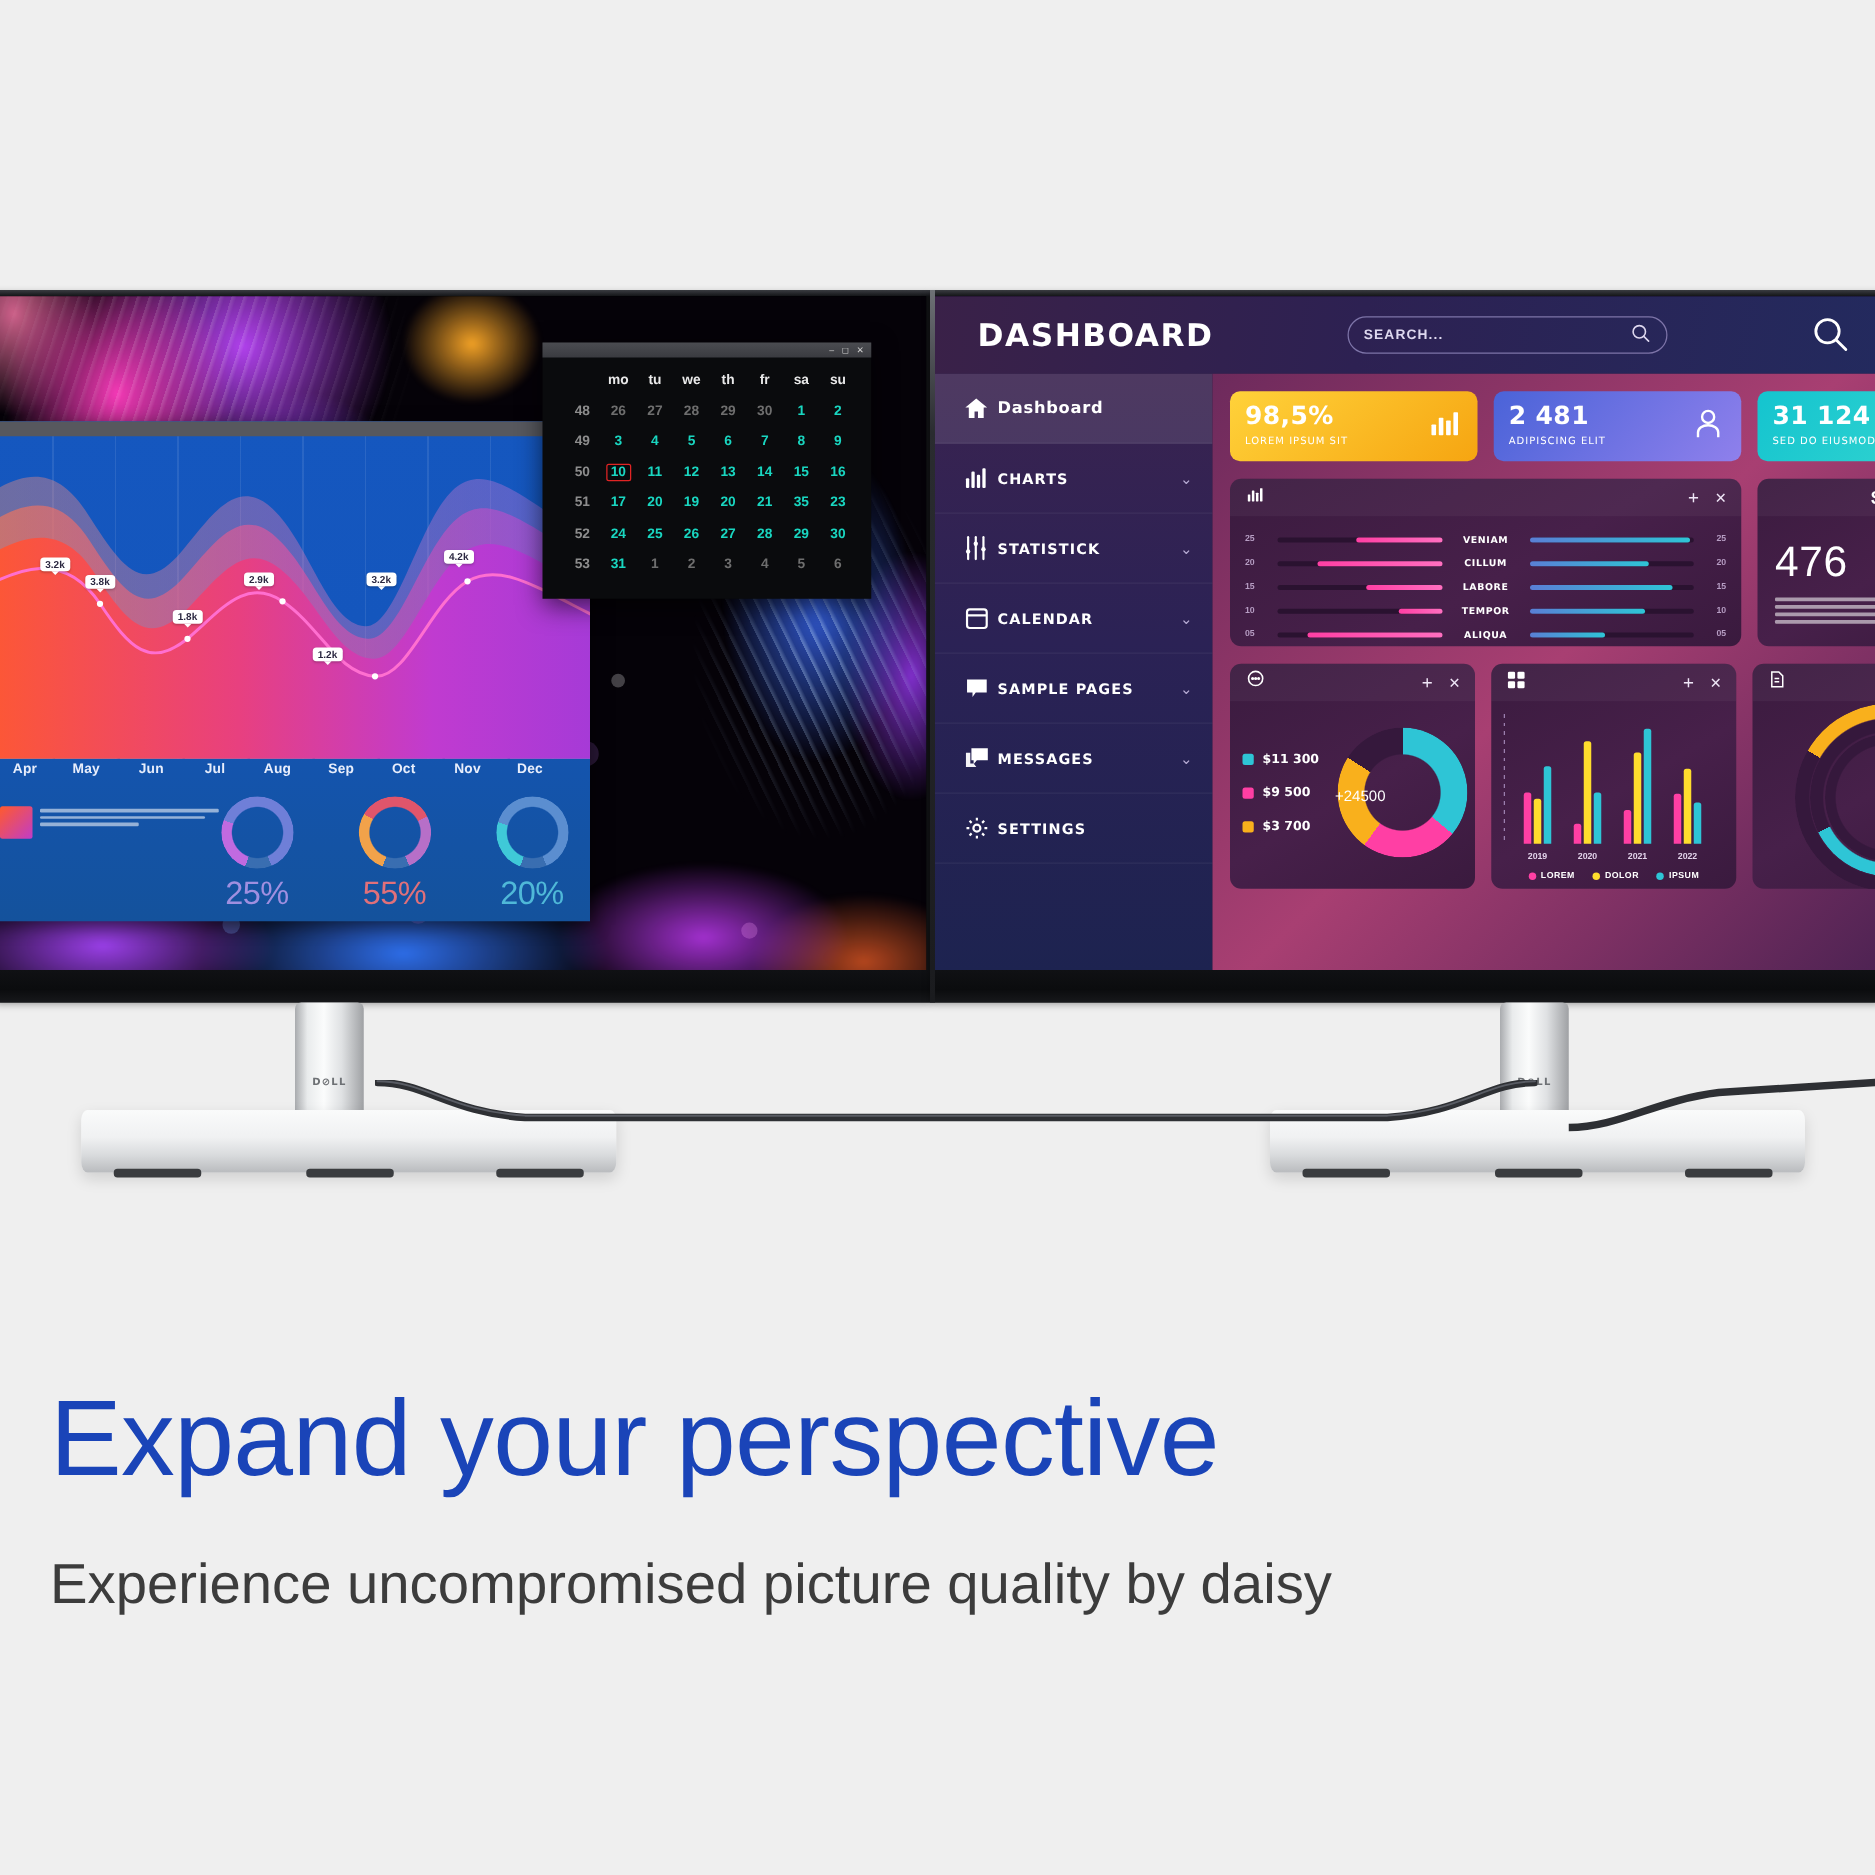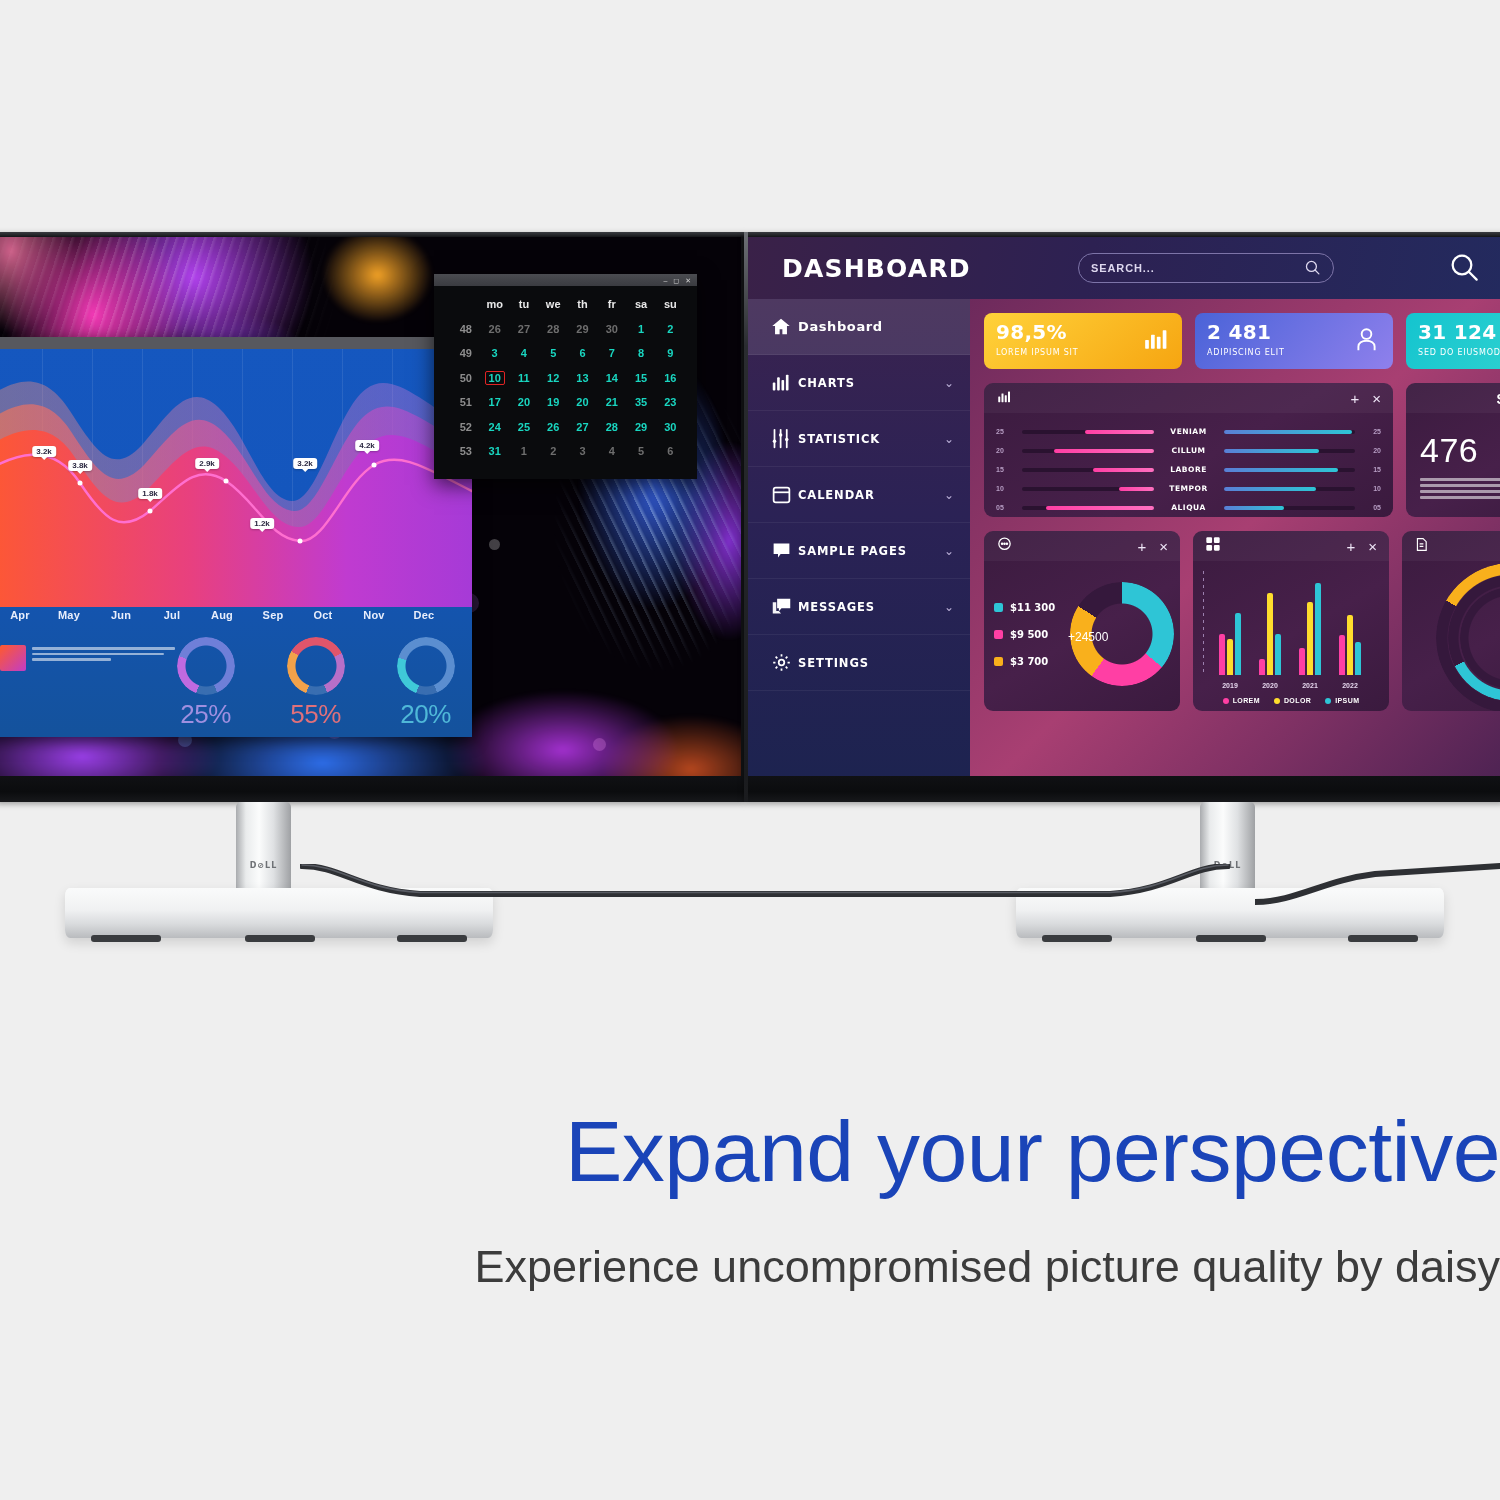--- a/index.html
+++ b/index.html
@@ -196,21 +196,21 @@
     font-size:8px;letter-spacing:1px;color:#6e7175;font-weight:700;
     font-family:"DejaVu Sans",sans-serif;}
   .stand-base{position:absolute;height:50px;
     background:linear-gradient(180deg,#fafbfb 0%,#f0f1f2 44%,#d9dbdd 72%,#b9bbbe 100%);
     border-radius:5px/8px;box-shadow:0 5px 12px rgba(0,0,0,.13);}
   .base-foot{position:absolute;bottom:-4px;height:7px;background:#3a3c3f;border-radius:3px;}
 
   .cable{position:absolute;left:300px;top:864px;width:930px;height:42px;}
 
   
-  .caption{position:absolute;left:0;right:0;top:1108px;text-align:right;padding-left:40px;}
+  .caption{position:absolute;left:0;right:0;top:1108px;text-align:left;padding-left:40px;}
   .headline{color:#1a44b8;font-size:86px;font-weight:400;letter-spacing:-.5px;
     font-family:"Liberation Sans",sans-serif;line-height:1;}
   .subline{color:#3c3c3c;font-size:45px;font-weight:400;line-height:1.45;
     margin-top:40px;font-family:"Liberation Sans",sans-serif;}
 </style>
 </head>
 <body>
 
 <div id="monitors">
 

